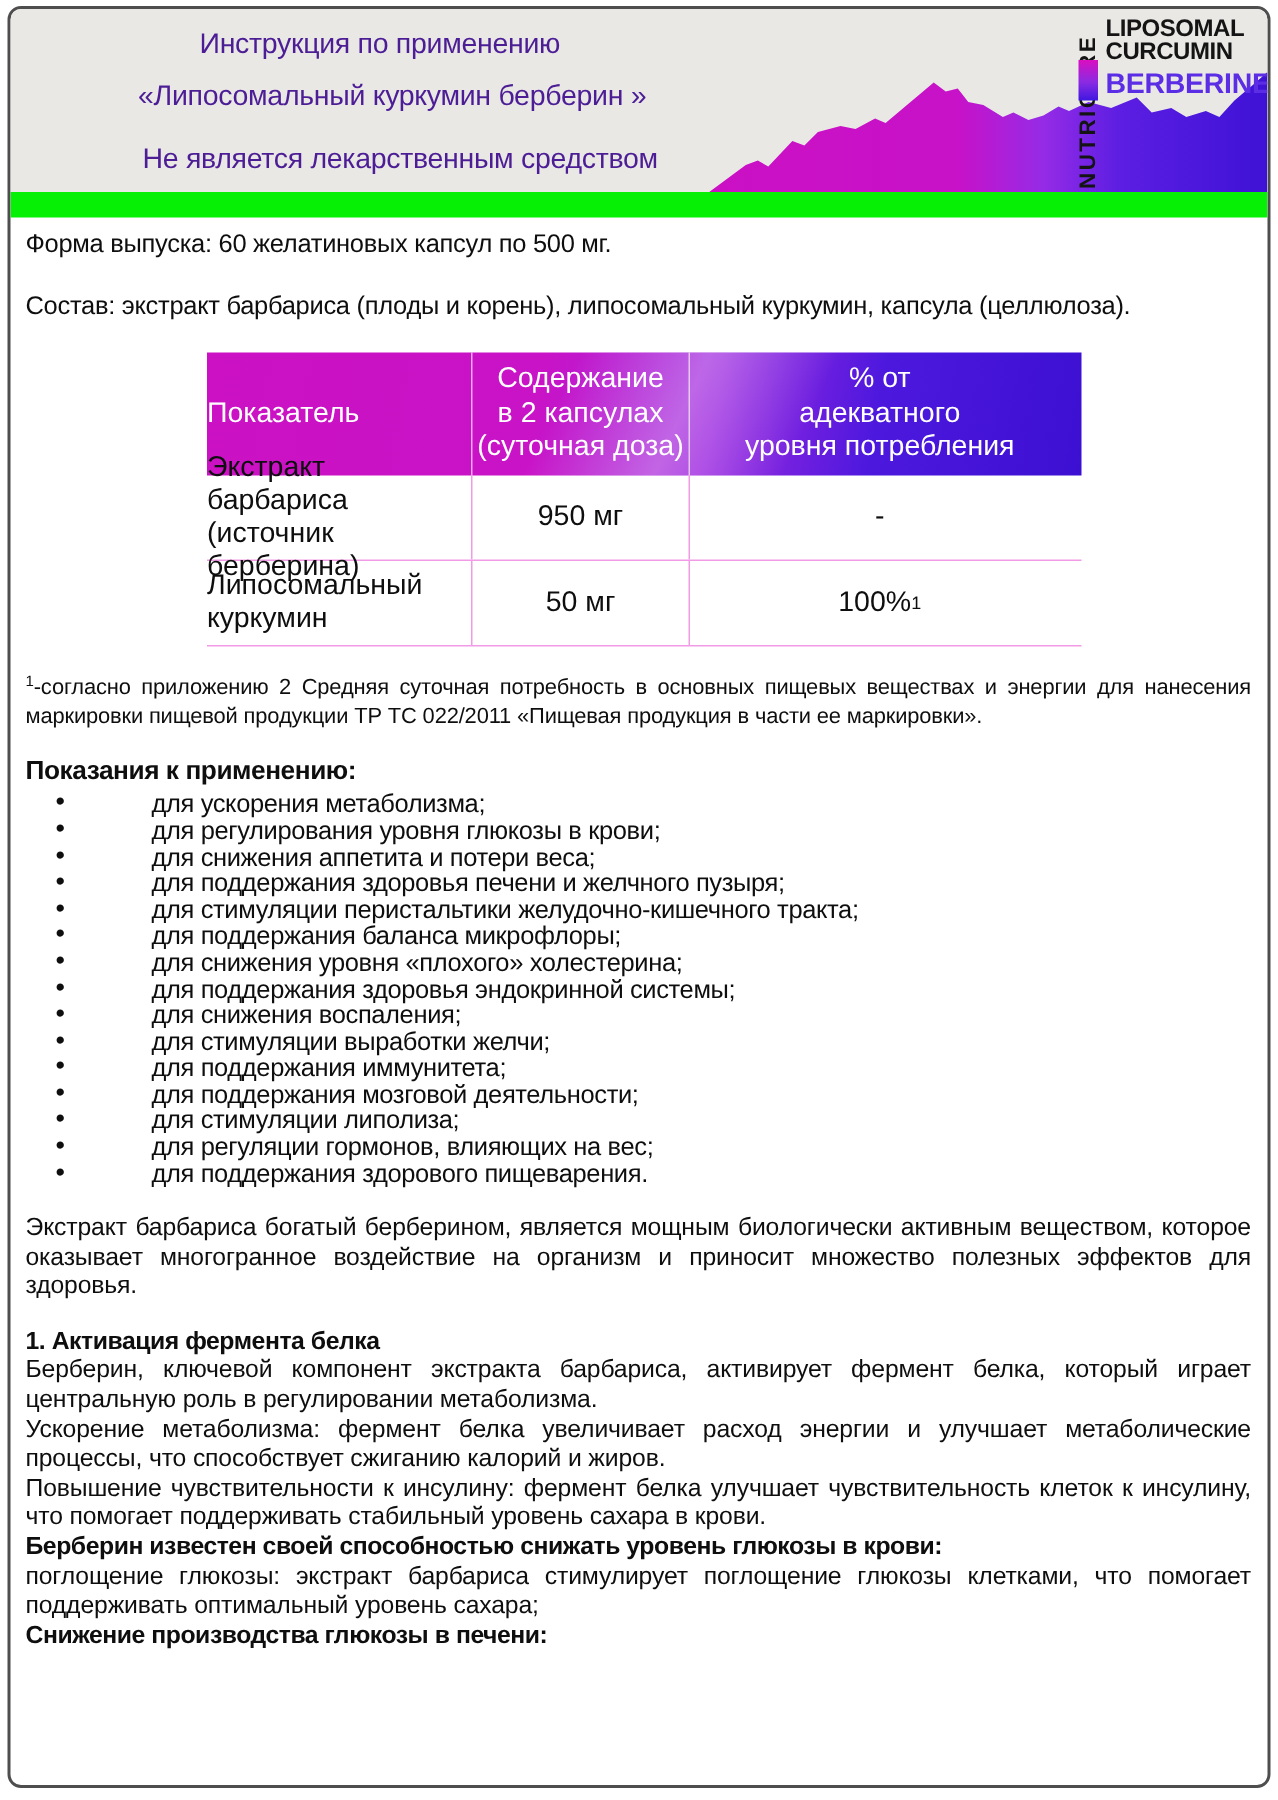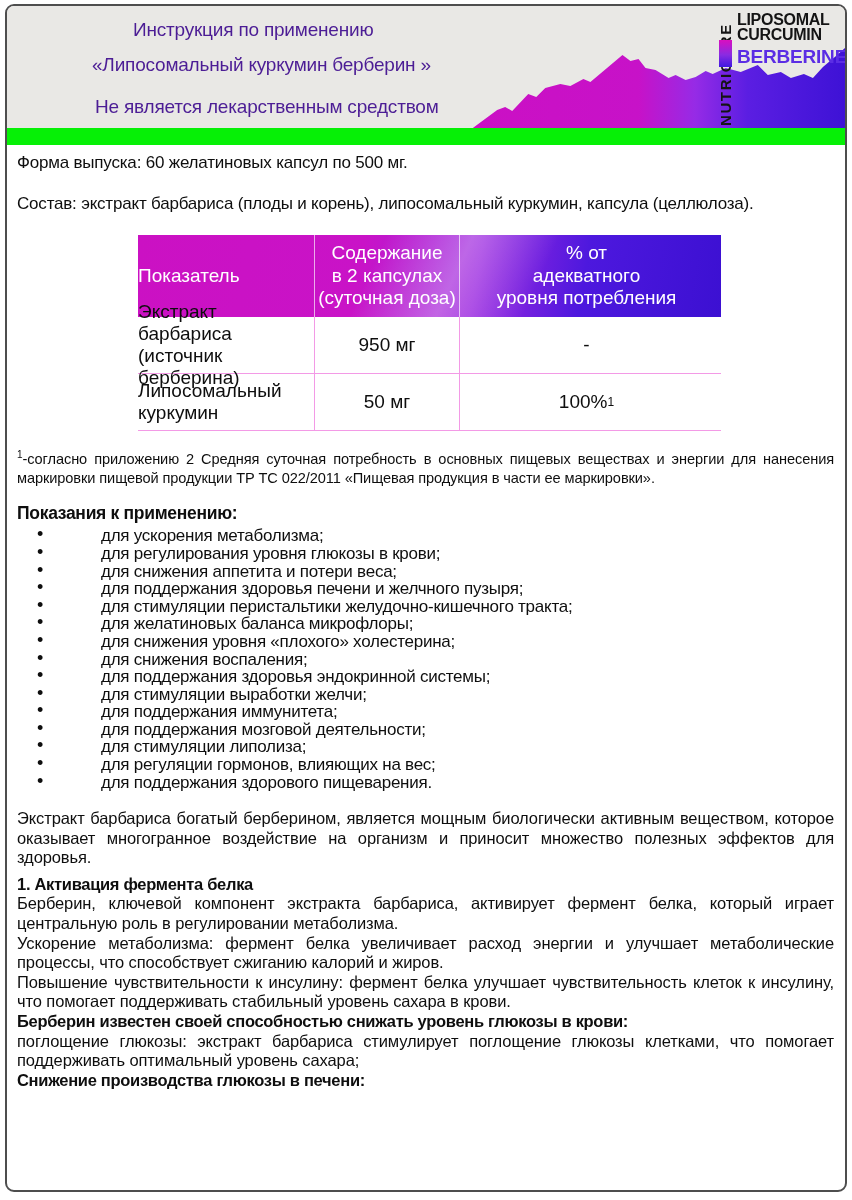--- a/index.html
+++ b/index.html
@@ -52,21 +52,21 @@
 
   .footnote { margin-top:17px; font-size:14.6px; line-height:1.32; text-align:justify; letter-spacing:-0.1px; }
   .footnote sup { font-size:10px; }
 
   .ind-title { margin-top:15px; font-size:17.5px; font-weight:700; letter-spacing:-0.3px; }
   ul.ind { list-style:none; margin-top:3px; }
   ul.ind li { position:relative; padding-left:84px; font-size:17px; line-height:17.6px; letter-spacing:-0.25px; }
   ul.ind li::before { content:"\2022"; position:absolute; left:20px; top:-1px; font-size:18px; }
 
   .para { margin-top:18px; font-size:16.5px; line-height:19.5px; text-align:justify; letter-spacing:-0.1px; }
-  .sect { margin-top:7px; font-size:16.5px; line-height:19.6px; text-align:justify; letter-spacing:-0.1px; }
+  .sect { margin-top:17px; font-size:16.5px; line-height:19.6px; text-align:justify; letter-spacing:-0.1px; }
   .sect p { margin:0; }
   .sect .h { font-weight:700; text-align:left; letter-spacing:-0.3px; }
 </style>
 </head>
 <body>
 
 <div class="canvas">
   <div class="sheet">
 
     <div class="hdr">
@@ -133,24 +133,24 @@
 
       <p class="footnote"><sup>1</sup><span>-согласно приложению 2 Средняя суточная потребность в основных пищевых веществах и энергии для нанесения маркировки пищевой продукции ТР ТС 022/2011 «Пищевая продукция в части ее маркировки».</span></p>
 
       <div class="ind-title">Показания к применению:</div>
       <ul class="ind">
         <li>для ускорения метаболизма;</li>
         <li>для регулирования уровня глюкозы в крови;</li>
         <li>для снижения аппетита и потери веса;</li>
         <li>для поддержания здоровья печени и желчного пузыря;</li>
         <li>для стимуляции перистальтики желудочно-кишечного тракта;</li>
-        <li>для желатиновых баланса микрофлоры;</li>
+        <li>для поддержания баланса микрофлоры;</li>
         <li>для снижения уровня «плохого» холестерина;</li>
+        <li>для поддержания здоровья эндокринной системы;</li>
         <li>для снижения воспаления;</li>
-        <li>для поддержания здоровья эндокринной системы;</li>
         <li>для стимуляции выработки желчи;</li>
         <li>для поддержания иммунитета;</li>
         <li>для поддержания мозговой деятельности;</li>
         <li>для стимуляции липолиза;</li>
         <li>для регуляции гормонов, влияющих на вес;</li>
         <li>для поддержания здорового пищеварения.</li>
       </ul>
 
       <p class="para"><b class="lead">Экстракт барбариса</b><span> богатый берберином, является мощным биологически активным веществом, которое оказывает многогранное воздействие на организм и приносит множество полезных эффектов для здоровья.</span></p>
 

